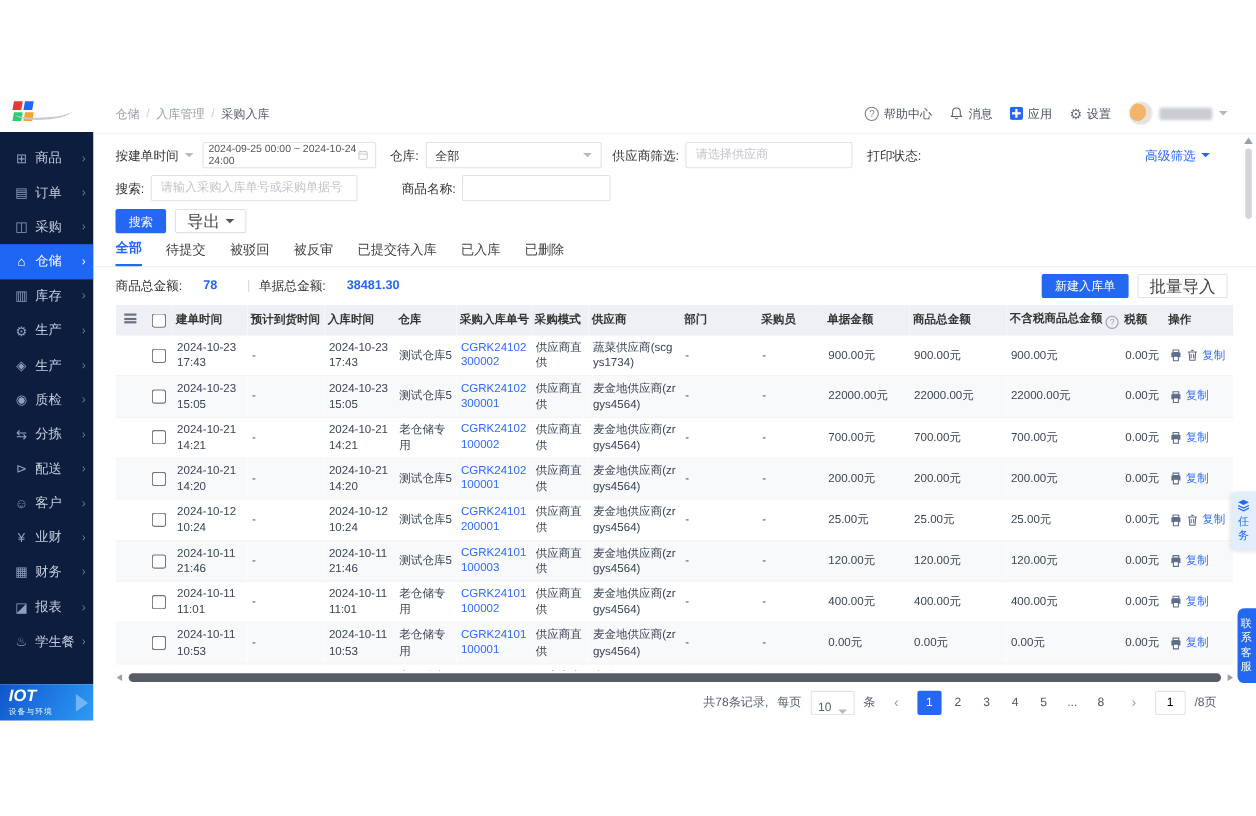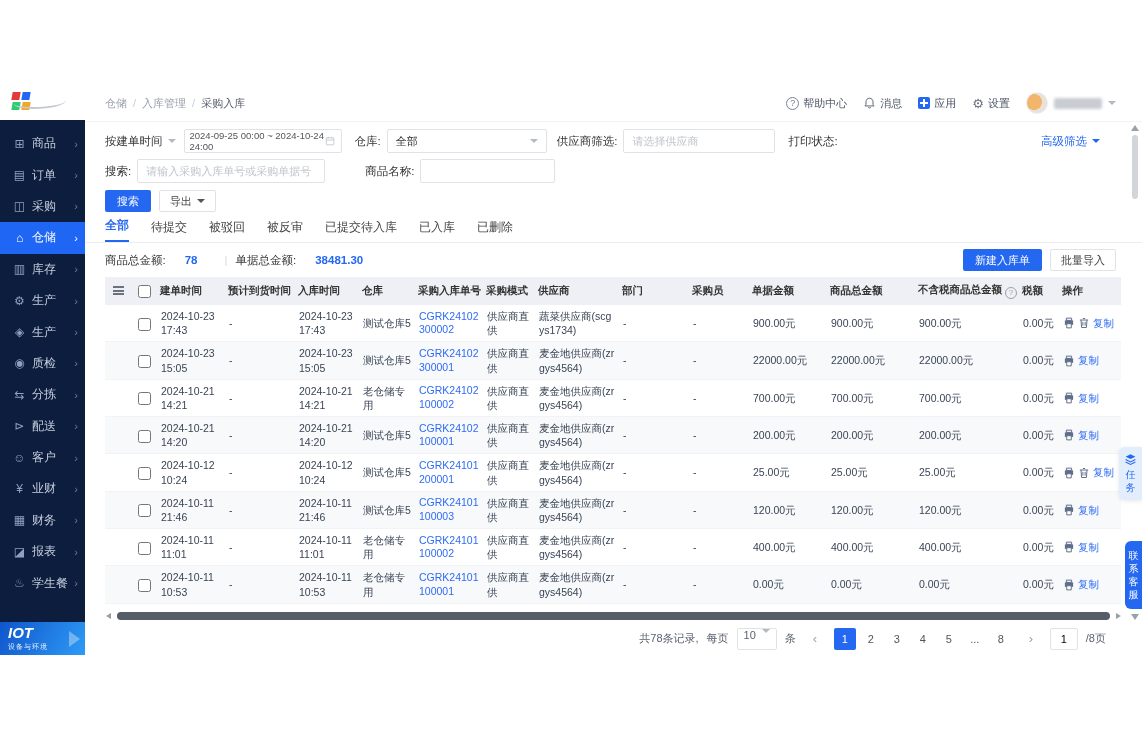--- a/index.html
+++ b/index.html
@@ -53,21 +53,21 @@
   .f-row{display:flex;align-items:center;height:24px;margin-bottom:6px}
   .lbl{margin-right:6px;white-space:nowrap;color:#333}
   .sel{height:24px;border:1px solid #dfe3e8;border-radius:2px;display:inline-flex;align-items:center;justify-content:space-between;padding:0 8px;font-size:11px;color:#333;background:#fff;cursor:pointer}
   .sel-plain{display:inline-flex;align-items:center;gap:5px;font-size:11.5px;color:#333;cursor:pointer}
   .txt{height:24px;border:1px solid #dfe3e8;border-radius:2px;padding:0 8px;font-size:11px;color:#333;font-family:inherit;background:#fff}
   .txt::placeholder{color:#c0c4cc}
   .date-box{width:158px;height:24px;border:1px solid #dfe3e8;border-radius:2px;display:inline-flex;align-items:center;justify-content:space-between;padding:0 5px;font-size:9.5px;color:#555;cursor:pointer}
   .ml28{margin-left:13px}.ml12{margin-left:10px}.ml40{margin-left:40px}
   .advanced{margin-left:auto;color:#2468f2;display:inline-flex;align-items:center;gap:5px;font-size:11.5px;cursor:pointer}
   .btn-primary{height:22px;padding:0 12px;background:#2468f2;color:#fff;font-size:11px;border-radius:2px;border:none;cursor:pointer;font-family:inherit}
-  .btn-plain{height:22px;padding:0 10px;background:#fff;border:1px solid #dfe3e8;color:#444;font-size:11px;border-radius:2px;display:inline-flex;align-items:center;gap:5px;cursor:pointer;font-family:inherit}
+  .btn-plain{height:22px;padding:0 10px;background:#fff;border:1px solid #dfe3e8;color:#444;font-size:15px;border-radius:2px;display:inline-flex;align-items:center;gap:5px;cursor:pointer;font-family:inherit}
 
   
   .tabs{flex:none;display:flex;align-items:flex-end;gap:22px;padding:0 20px;border-bottom:1px solid #ebedf0;font-size:12px;color:#444;height:26px}
   .tab{padding-bottom:6px;cursor:pointer;white-space:nowrap}
   .tab.active{color:#2468f2;border-bottom:2px solid #2468f2;font-weight:bold}
 
   
   .summary{flex:none;display:flex;align-items:center;padding:6px 26px 6px 20px;font-size:11.5px;color:#333}
   .stat-num{color:#2468f2;font-weight:bold;margin:0 19px}
   .sum-div{color:#d6d9de;margin:0 8px}
@@ -91,36 +91,36 @@
 
   
   .hscroll{flex:none;height:11px;margin:1px 20px 0;position:relative}
   .hs-thumb{position:absolute;left:12px;right:12px;top:1px;height:8px;background:#565d66;border-radius:4px}
   .hs-arrow{position:absolute;top:2px;width:0;height:0;border-top:3px solid transparent;border-bottom:3px solid transparent}
   .hs-left{left:1px;border-right:5px solid #9aa0a8}
   .hs-right{right:1px;border-left:5px solid #9aa0a8}
 
   
   .pager{flex:none;height:33px;display:flex;align-items:center;justify-content:flex-end;gap:8px;padding:0 36px 0 20px;font-size:11px;color:#5a6270}
-  .pp-select{height:22px;border:1px solid #dfe3e8;border-radius:2px;display:inline-flex;align-items:flex-start;padding:0 6px;gap:6px;cursor:pointer;background:#fff}
+  .pp-select{height:22px;border:1px solid #dfe3e8;border-radius:2px;display:inline-flex;align-items:flex-end;padding:0 6px;gap:6px;cursor:pointer;background:#fff}
   .pages{display:flex;align-items:center;gap:4px}
   .pg{min-width:22px;height:22px;display:inline-flex;align-items:center;justify-content:center;border-radius:2px;color:#555;cursor:pointer;padding:0 4px;background:#fff}
   .pg.active{background:#2468f2;color:#fff}
   .pg-nav{min-width:22px;height:22px;display:inline-flex;align-items:center;justify-content:center;border-radius:2px;color:#9aa1ad;cursor:pointer;font-size:13px}
   .jump{width:28px;height:22px;border:1px solid #dfe3e8;border-radius:2px;text-align:center;font-size:11px;font-family:inherit}
 
   
   .vscroll{position:absolute;right:2px;top:40px;width:10px;height:495px}
   .vs-up{position:absolute;top:0;left:1px;width:0;height:0;border-left:4px solid transparent;border-right:4px solid transparent;border-bottom:6px solid #9aa0a8}
   .vs-down{position:absolute;bottom:0;left:1px;width:0;height:0;border-left:4px solid transparent;border-right:4px solid transparent;border-top:6px solid #9aa0a8}
   .vs-thumb{position:absolute;top:10px;left:2px;width:6px;height:64px;background:#d2d5da;border-radius:3px}
 
   
   .float-task{position:absolute;right:0;top:362px;width:23px;background:#e3eefc;border-radius:6px 0 0 6px;padding:6px 3px;display:flex;flex-direction:column;align-items:center;gap:3px;color:#2468f2;font-size:10px;line-height:1.25;text-align:center;cursor:pointer;box-shadow:0 1px 4px rgba(0,0,0,.1);z-index:5}
-  .float-service{position:absolute;right:0;top:456px;width:17px;background:#2468f2;color:#fff;border-radius:6px 0 0 6px;padding:8px 3px;font-size:10px;line-height:1.3;text-align:center;cursor:pointer;z-index:5}
+  .float-service{position:absolute;right:0;top:468px;width:17px;background:#2468f2;color:#fff;border-radius:6px 0 0 6px;padding:8px 3px;font-size:10px;line-height:1.3;text-align:left;cursor:pointer;z-index:5}
 </style>
 </head>
 <body>
 
 <div class="app">
 
   <div class="corner-logo">
     <span class="lg b1"></span>
     <span class="lg b2"></span>
     <span class="lg b3"></span>

